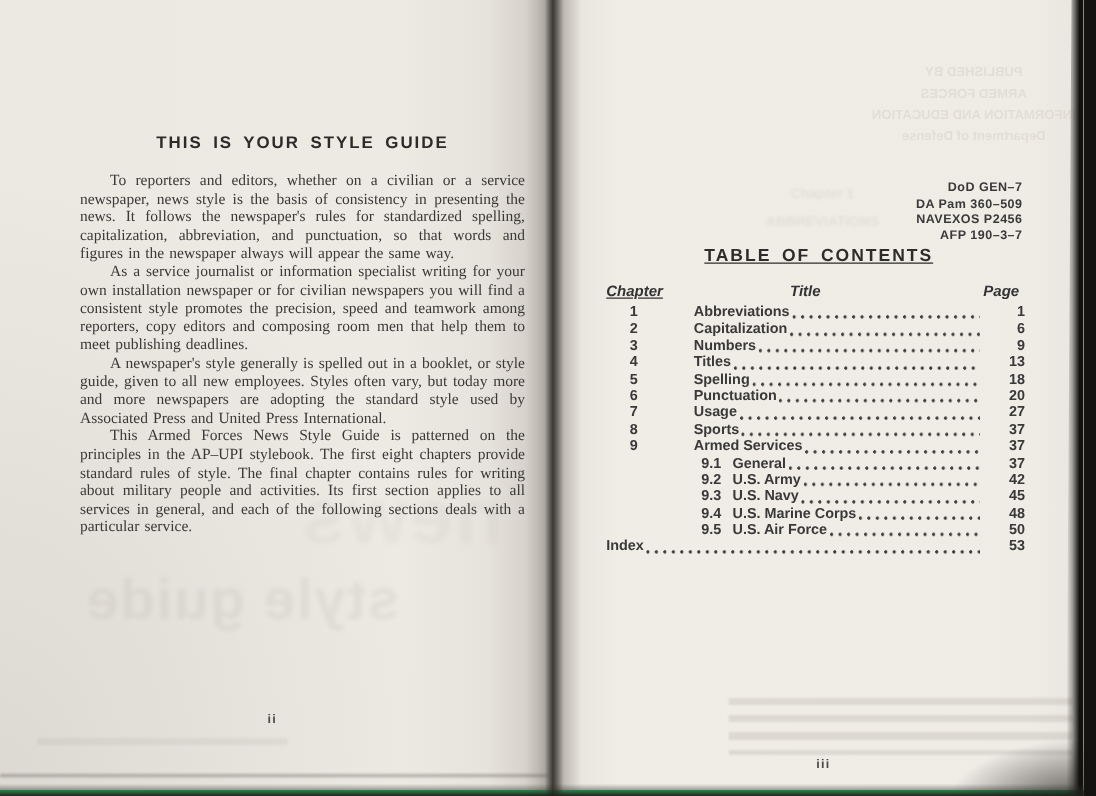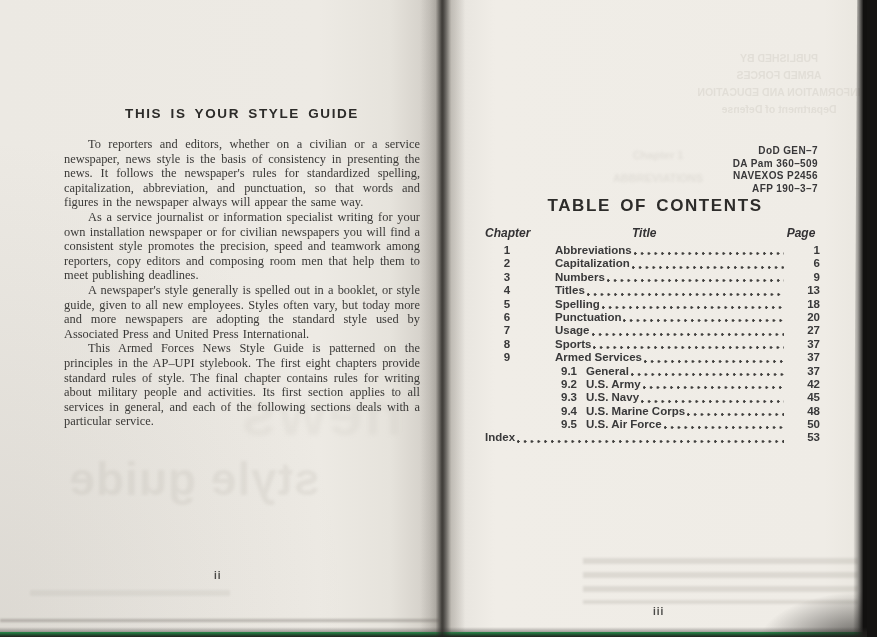--- a/index.html
+++ b/index.html
@@ -84,25 +84,25 @@
   .folio-left{left:214px;top:570px;}
   .folio-right{left:210px;top:606px;}
   
   .rp-refs{
     position:absolute;top:145px;left:0;width:375px;z-index:3;
     text-align:right;font-size:10px;font-weight:bold;line-height:12.5px;
     color:#39383a;letter-spacing:0.4px;
   }
   .rp-heading{
     position:absolute;top:196px;left:0;width:424px;z-index:3;text-align:center;
-    font-size:17px;font-weight:bold;letter-spacing:1.6px;word-spacing:3px;color:#2d2c2a;
+    font-size:14px;font-weight:bold;letter-spacing:1.6px;word-spacing:3px;color:#2d2c2a;text-decoration:underline;
   }
   .toc{position:absolute;top:226px;left:42px;width:335px;z-index:3;color:#39393a;}
   .toc-head{position:relative;height:18px;font-size:12px;font-weight:bold;font-style:italic;color:#333234;}
-  .hdr-chapter{position:absolute;left:0;top:0;}
+  .hdr-chapter{position:absolute;left:0;top:0;text-decoration:underline;}
   .hdr-title{position:absolute;left:147px;width:80px;text-align:left;top:0;}
   .hdr-page{position:absolute;right:-4px;width:46px;text-align:center;top:0;}
   .row{display:flex;align-items:baseline;height:13.4px;font-size:11.5px;font-weight:bold;color:#39393a;}
   .chapters .num{width:44px;text-align:center;flex:0 0 auto;}
   .chapters .ttl{margin-left:26px;flex:0 0 auto;}
   .sections .num{margin-left:56px;width:36px;text-align:right;flex:0 0 auto;}
   .sections .ttl{margin-left:9px;flex:0 0 auto;}
   .leader{
     flex:1 1 auto;align-self:stretch;margin:0 6px 0 2px;
     background-image:radial-gradient(circle at 1.3px 50%, #3f3e3c 1.1px, rgba(0,0,0,0) 1.5px);

